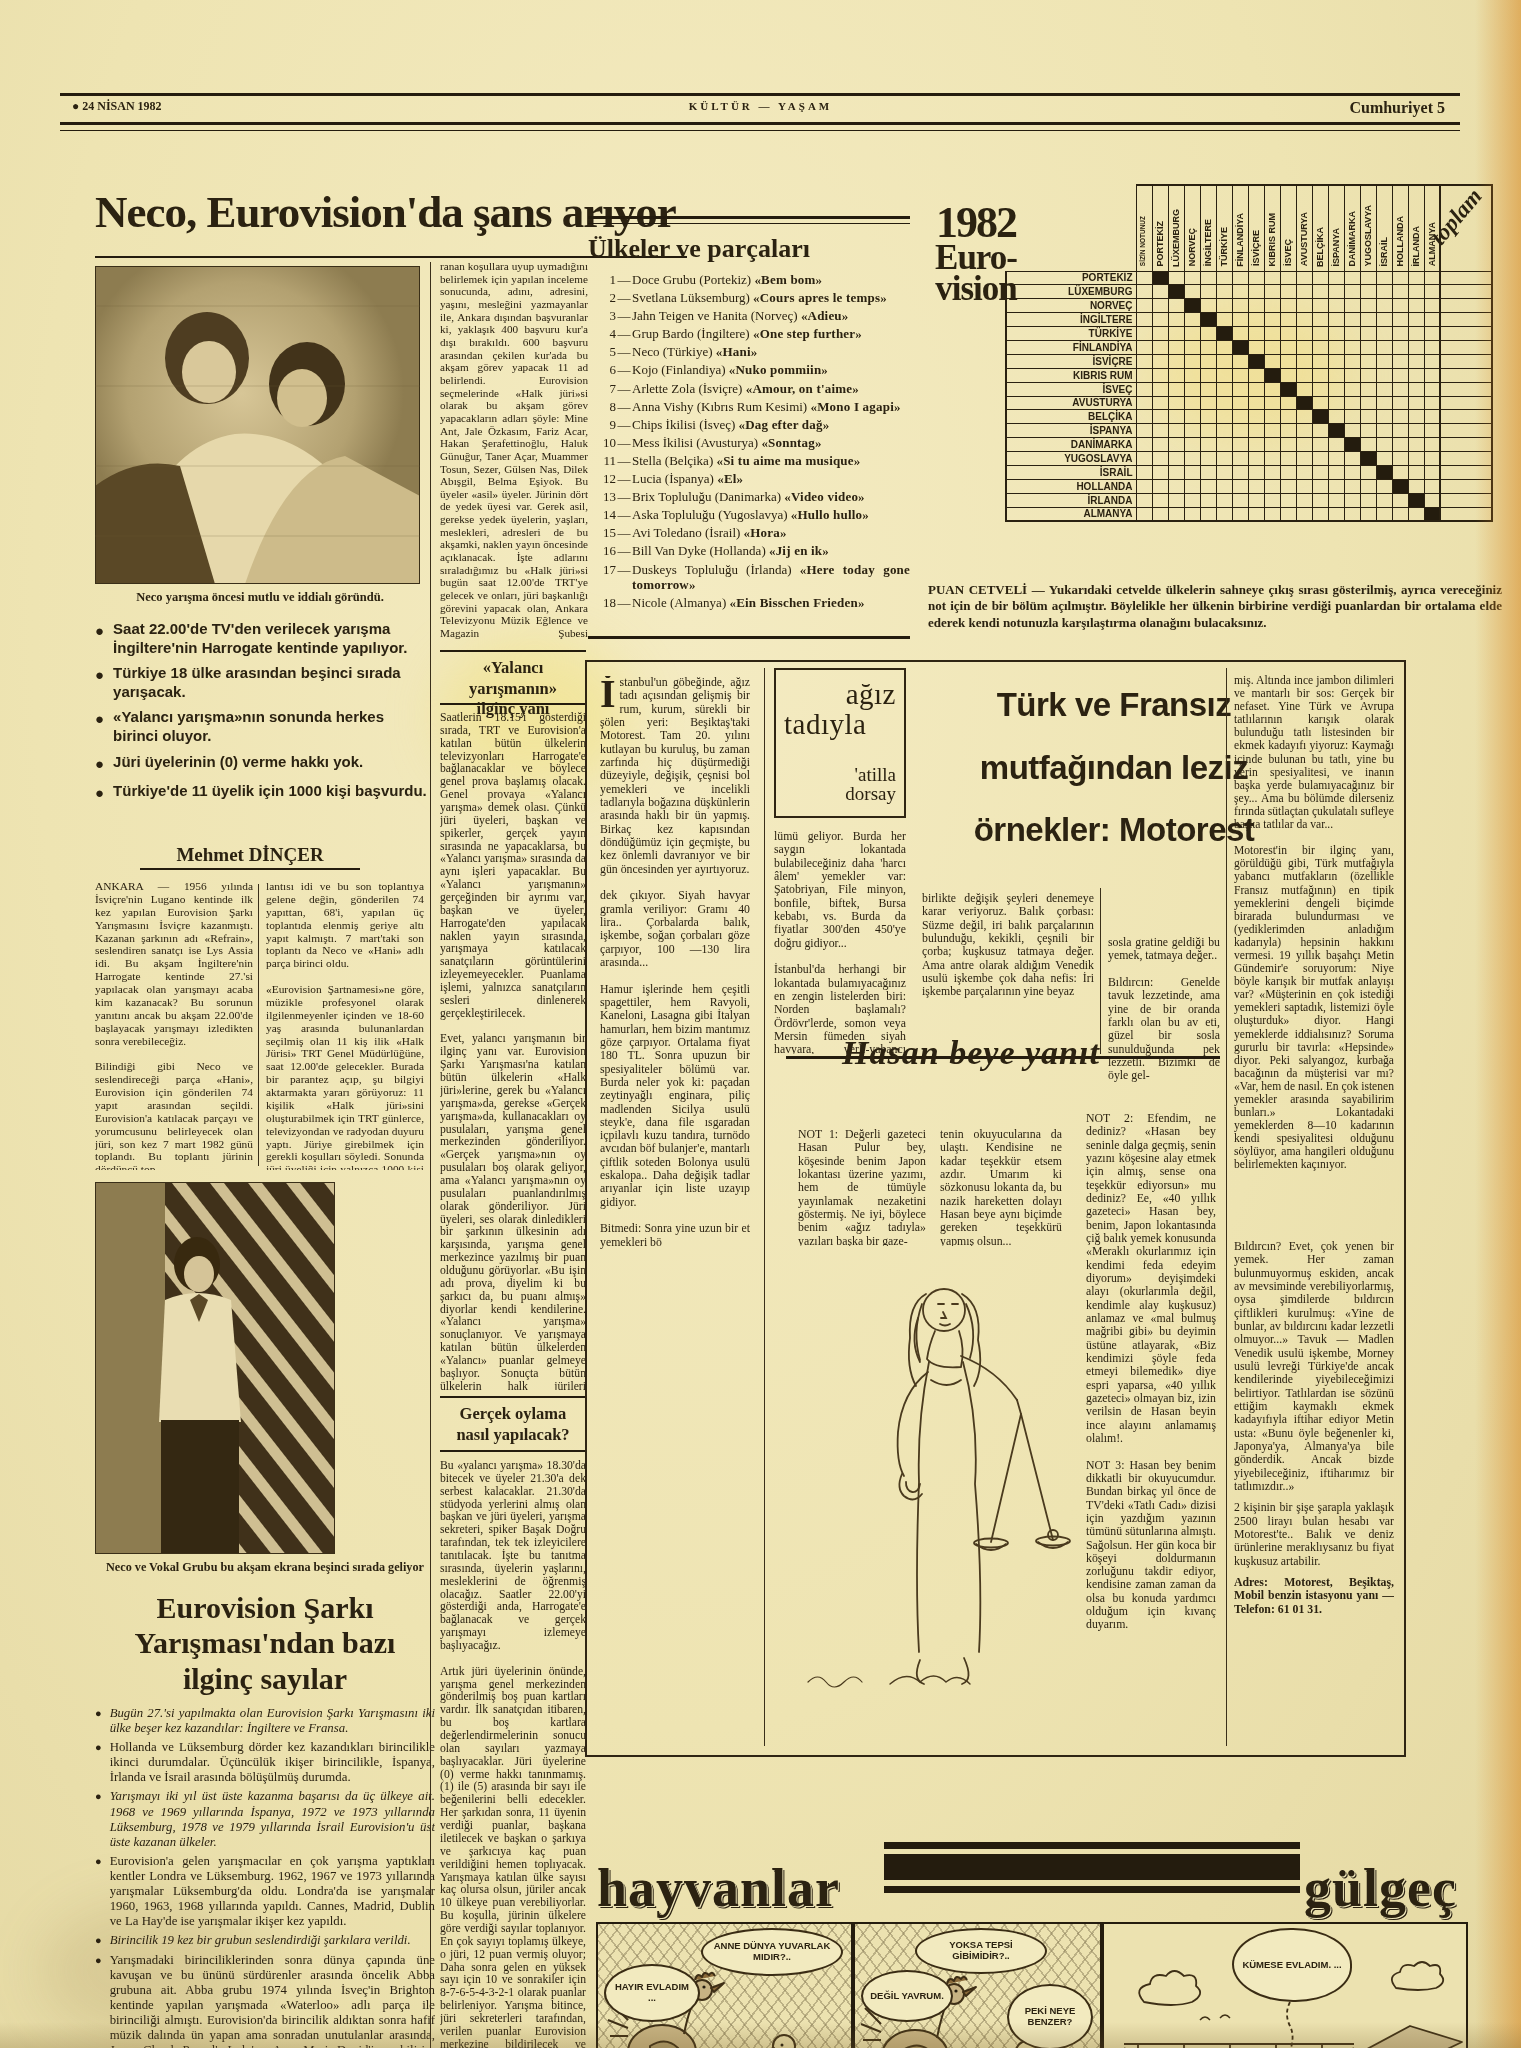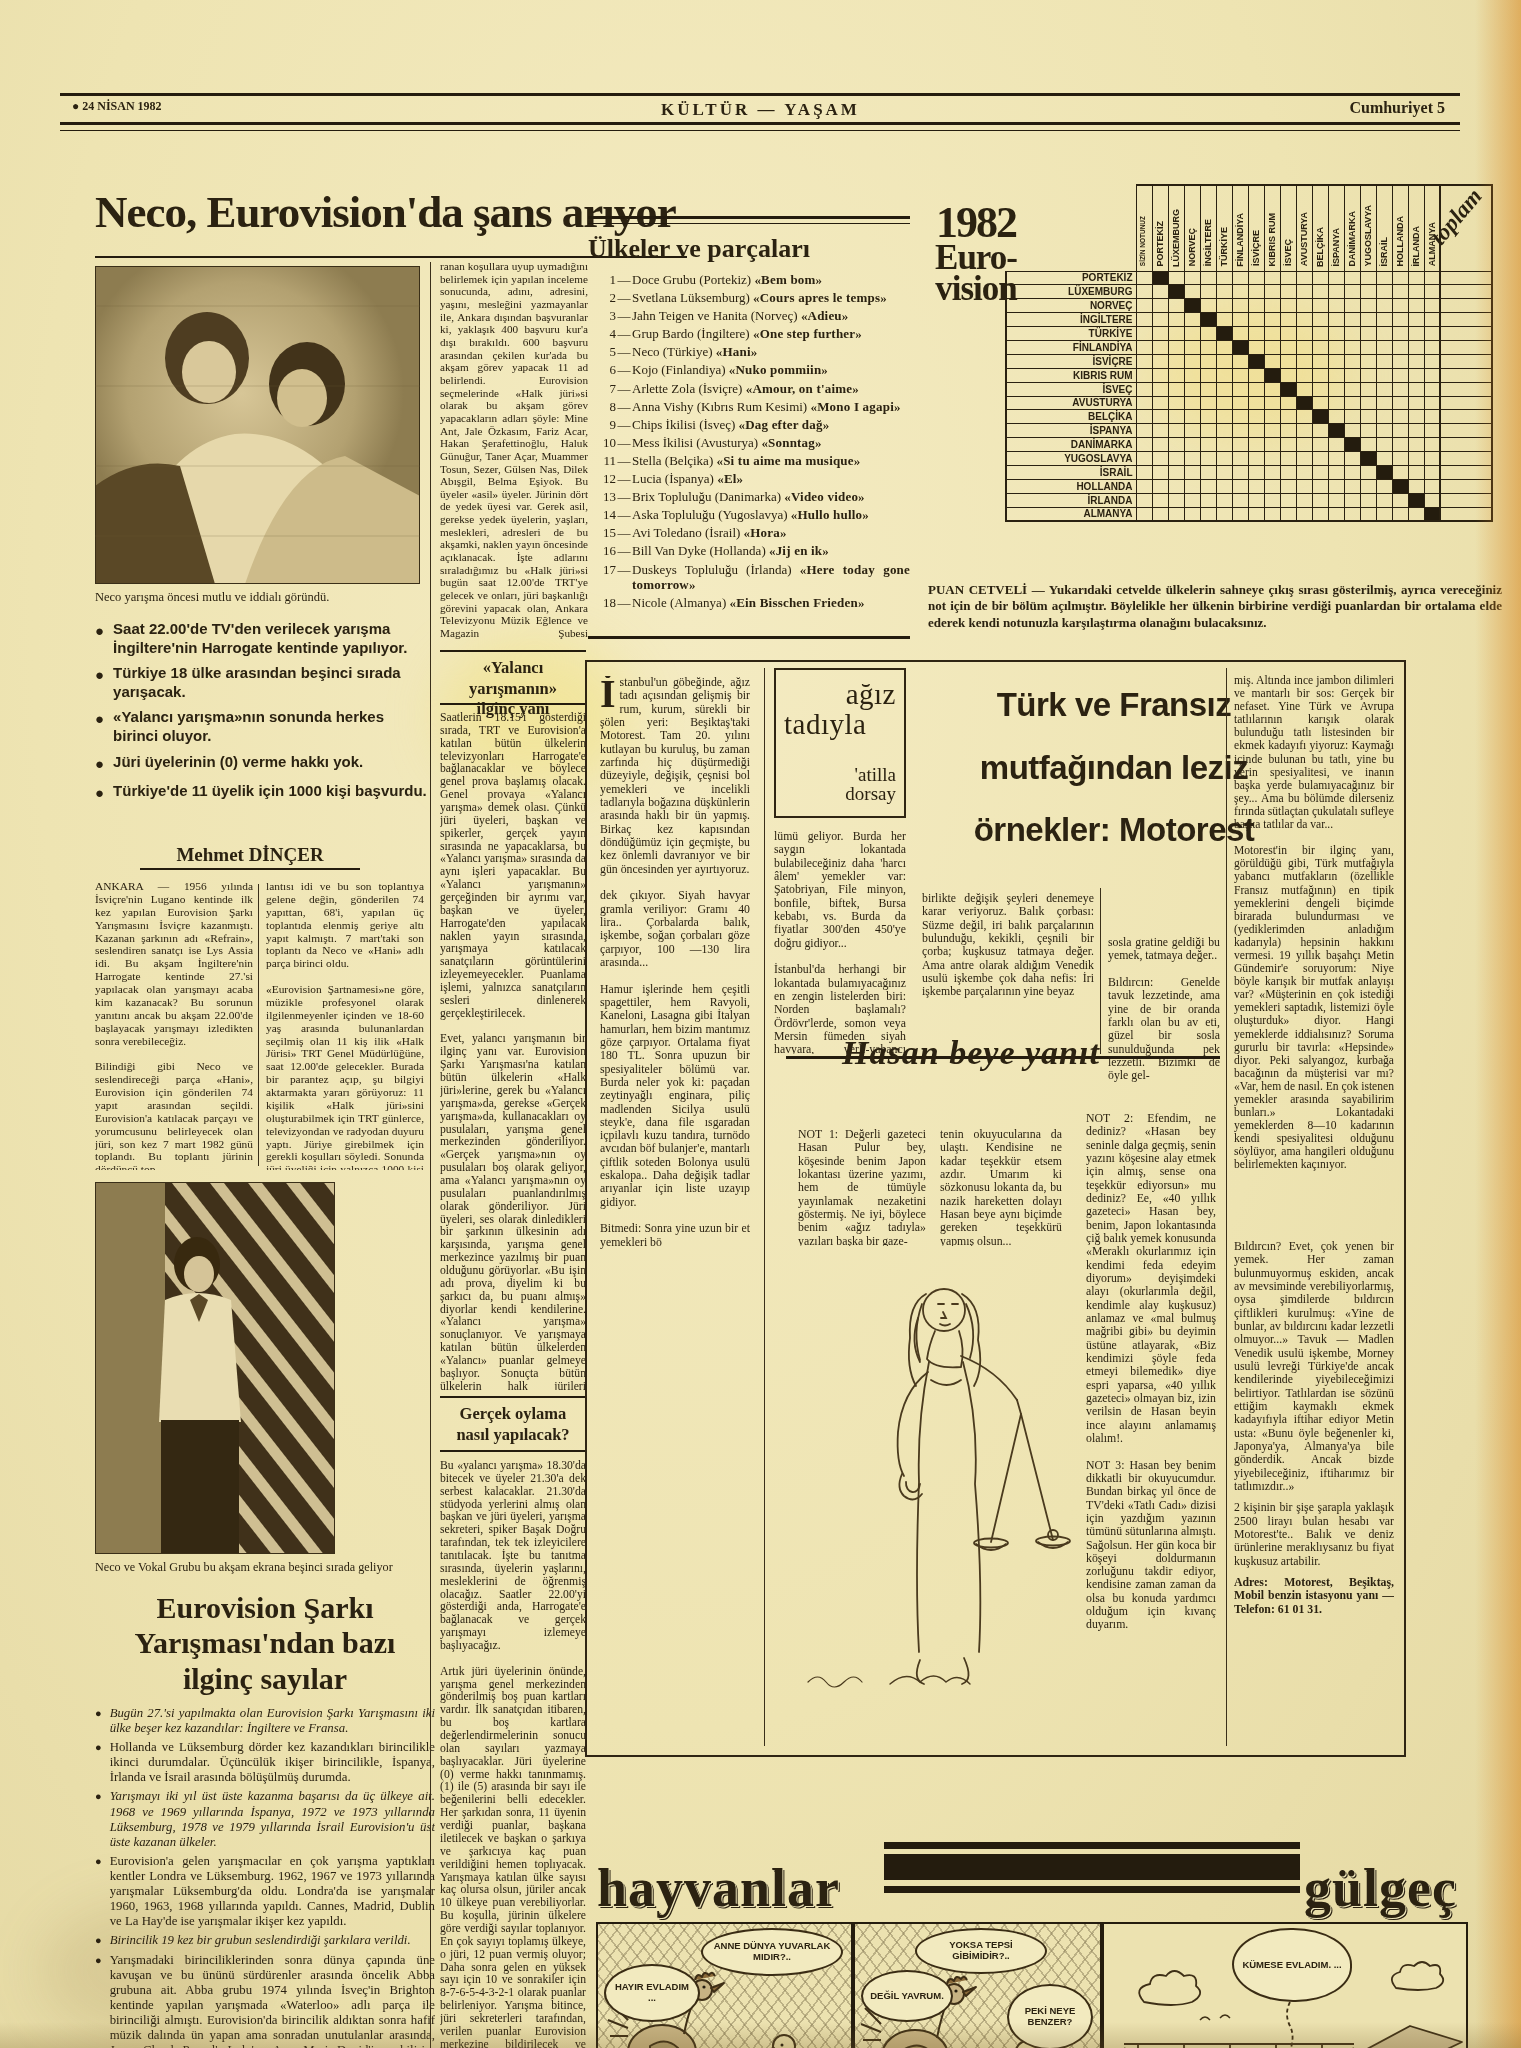--- a/index.html
+++ b/index.html
@@ -8,27 +8,27 @@
     font-family:"Liberation Serif",serif;color:#2b2211;}
   .abs{position:absolute;}
   .rule{background:#241c0e;}
   .txt{font-size:11.8px;line-height:1.13;text-align:justify;overflow:hidden;white-space:pre-line;}
   .prelines{white-space:pre-line;}
   .edge-right{right:0;top:0;width:46px;height:100%;background:linear-gradient(to right,rgba(222,146,38,0),rgba(214,134,32,.55));pointer-events:none;}
   .edge-bottom{left:0;bottom:0;width:100%;height:26px;background:linear-gradient(to top,rgba(120,95,40,.25),rgba(120,95,40,0));pointer-events:none;}
   .stain{border-radius:50%;filter:blur(26px);pointer-events:none;}
   
   .hdr-date{left:72px;top:99px;font-weight:bold;font-size:12px;}
-  .hdr-sec{left:0;top:100px;width:1521px;text-align:center;font-weight:bold;font-size:17px;letter-spacing:3px;}
+  .hdr-sec{left:0;top:100px;width:1521px;text-align:center;font-weight:bold;font-size:11px;letter-spacing:3px;}
   .hdr-paper{right:76px;top:99px;font-weight:bold;font-size:16px;}
   
   .headline{left:95px;top:186px;width:810px;font-size:45px;font-weight:bold;letter-spacing:-1px;}
   
   .photo{overflow:hidden;background:#bfae80;}
-  .cap{font-weight:normal;font-size:12.5px;line-height:1.2;}
+  .cap{font-weight:bold;font-size:12.5px;line-height:1.2;text-align:center;}
   
   .bul{display:flex;margin-bottom:7px;}
   .bul .dot{font-size:15px;margin-right:9px;line-height:1.5;}
   .bul .bt{font-family:"Liberation Sans",sans-serif;font-weight:bold;font-size:15px;line-height:1.24;}
   .byline{font-size:19px;font-weight:bold;border-bottom:2px solid #241c0e;padding-bottom:2px;}
   
   .songs-title{font-size:26px;font-weight:bold;text-align:left;}
   .song-row{display:flex;font-size:13px;line-height:1.2;margin-bottom:2.5px;}
   .song-row .num{width:26px;text-align:right;flex:none;}
   .song-row .dash{width:16px;text-align:center;flex:none;}

